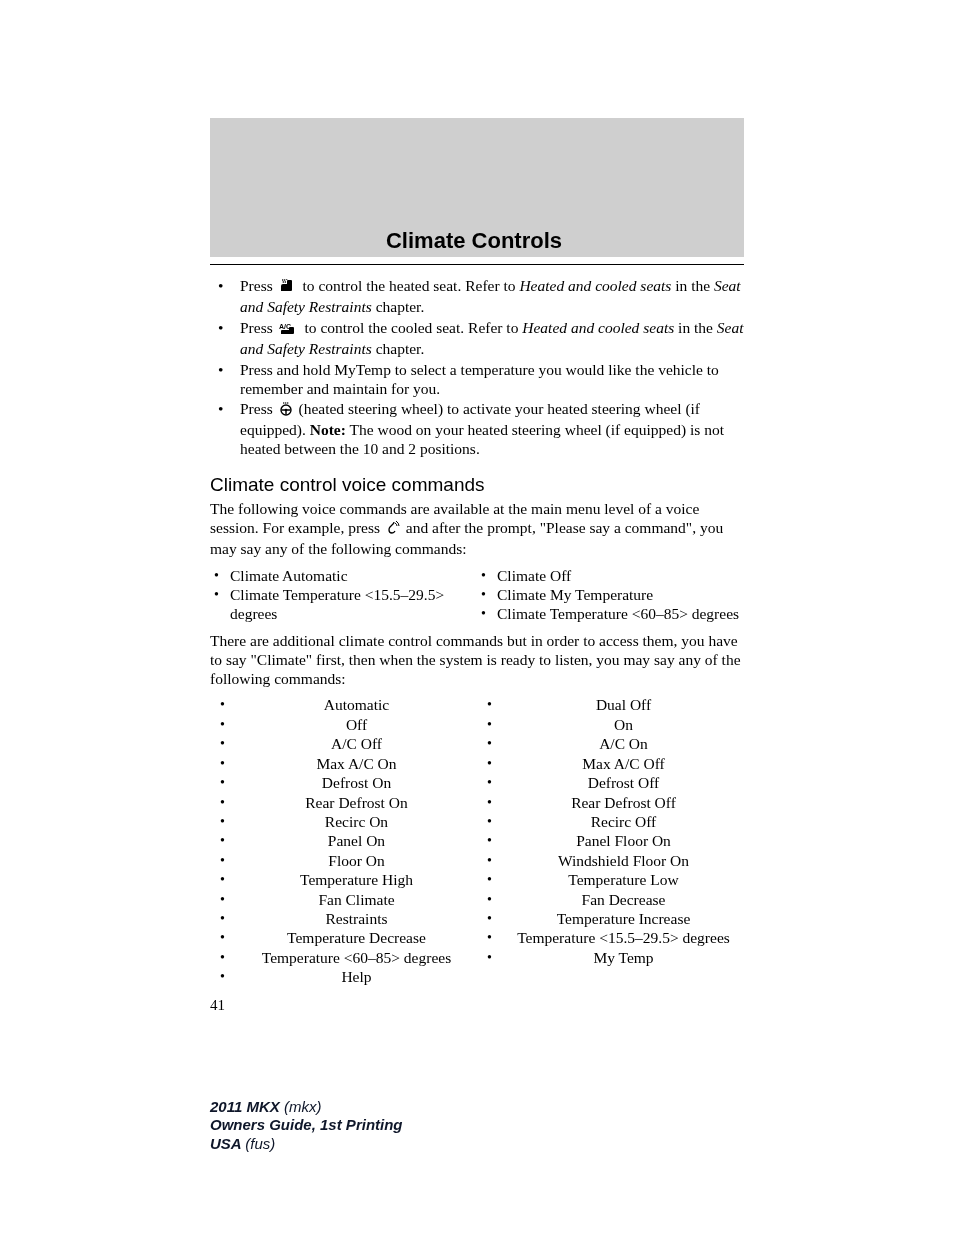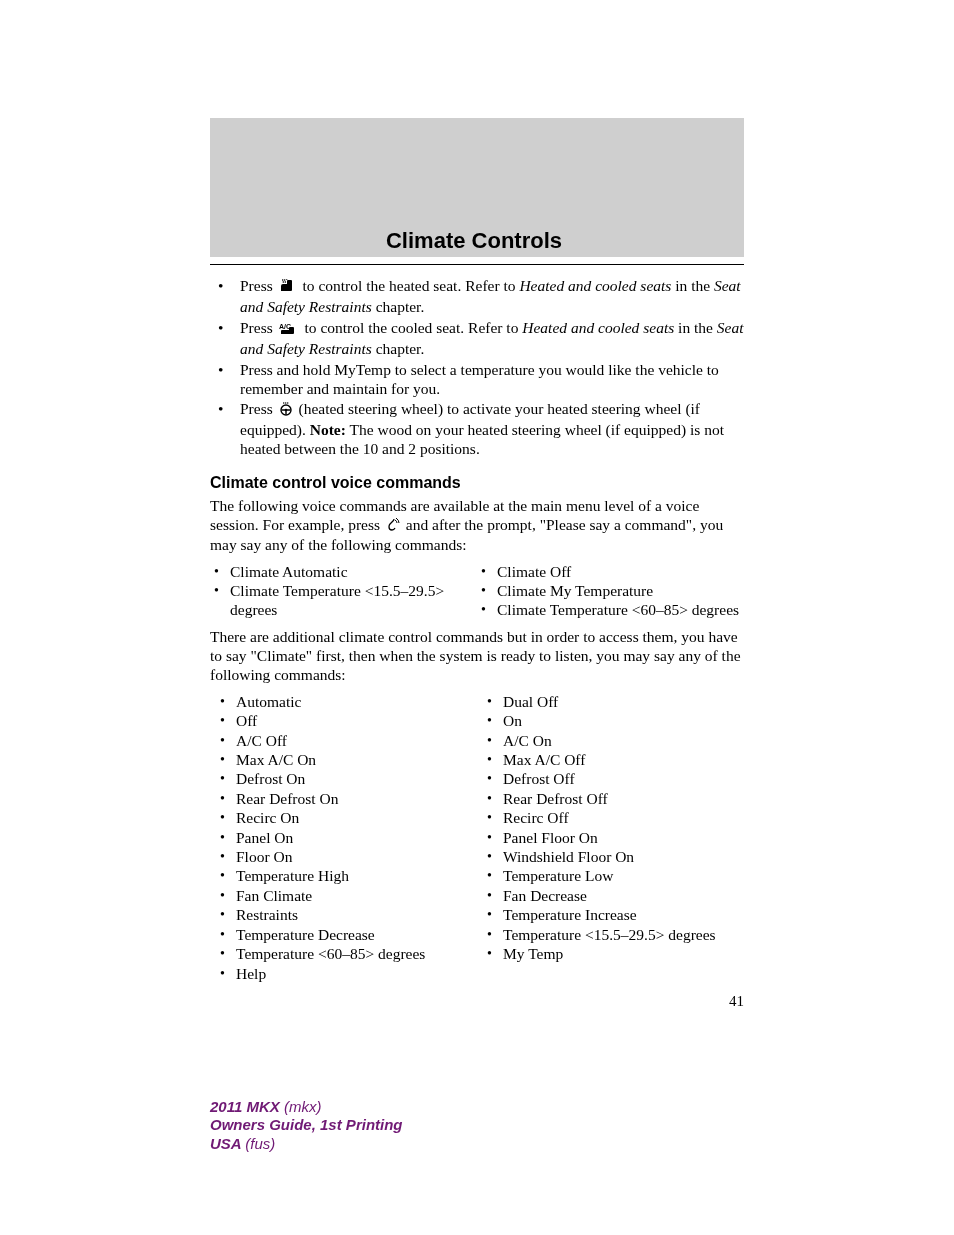--- a/index.html
+++ b/index.html
@@ -42,45 +42,45 @@
     ul.main > li { position: relative; margin-bottom: 2px; padding-left: 8px; }
     ul.main > li::before {
       content: "•";
       position: absolute; left: -14px; top: 0;
       font-size: 15.5px;
     }
     .it { font-style: italic; }
     .bold { font-weight: bold; }
     .subhead {
       font-family: Arial, Helvetica, sans-serif;
-      font-weight: bold;
-      font-size: 16px;
+      font-weight: normal;
+      font-size: 19px;
       margin: 14px 0 4px 0;
     }
     .para { margin: 4px 0 8px 0; }
     .cols { display:flex; margin: 6px 0 8px 0; }
     .col { width: 50%; }
     ul.cmd { list-style: none; padding-left: 14px; }
     ul.cmd > li { position: relative; padding-left: 6px; }
     ul.cmd > li::before {
       content:"•";
       position:absolute; left:-10px; top:0;
       font-size:14px;
     }
-    ul.cmd2 { list-style: none; padding-left: 22px; }
+    ul.cmd2 { list-style: none; padding-left: 22px; text-align: center; }
     ul.cmd2 > li { position: relative; padding-left: 4px; margin-bottom:0.5px; }
     ul.cmd2 > li::before { content:"•"; position:absolute; left:-12px; top:0; font-size:14px; }
-    .pagenum { text-align: right; font-size: 15px; margin-top: 4px; }
+    .pagenum { text-align: left; font-size: 15px; margin-top: 4px; }
     .footer {
       position:absolute;
       left: 210px; top: 1098px;
       font-family: Arial, Helvetica, sans-serif;
       font-size: 15px;
       line-height: 1.22;
-      color: #701a75;
+      color: #0f172a;
     }
     .footer .fit { font-style: italic; }
     .footer .fb  { font-style: italic; font-weight: bold; }
     .icon-inline { display:inline-block; vertical-align:-2px; margin: 0 2px; }
   </style>
 </head>
 <body>
 
 <div class="gray-band"></div>
 

